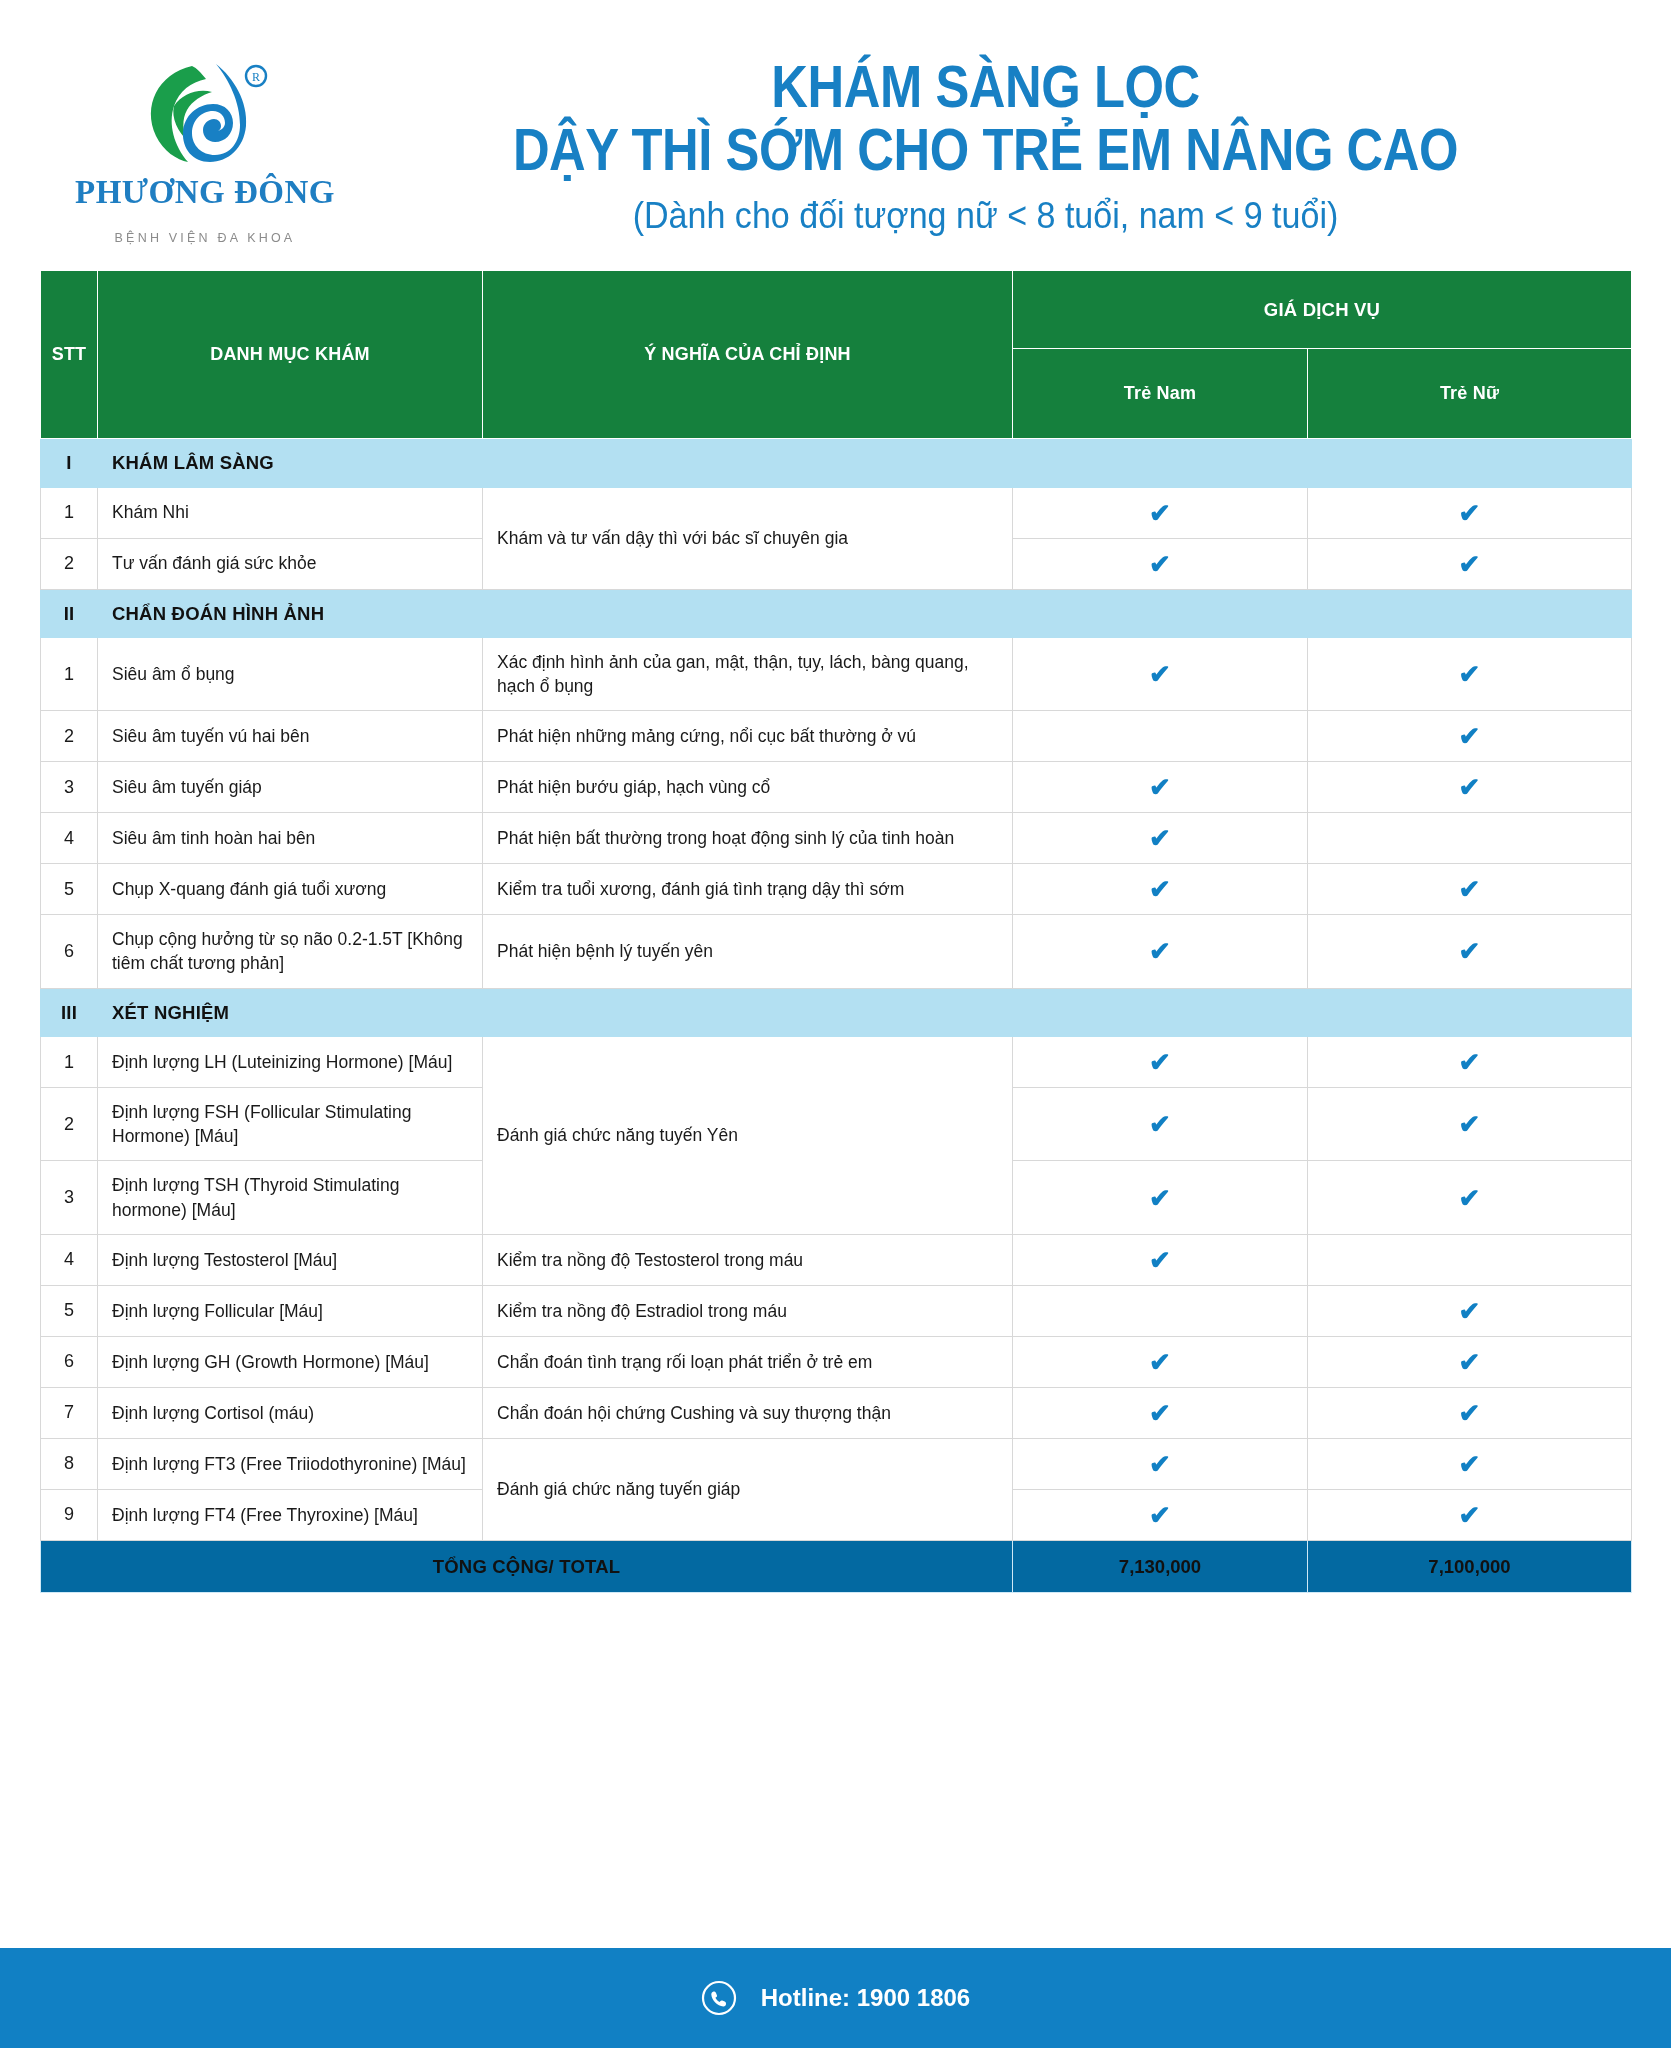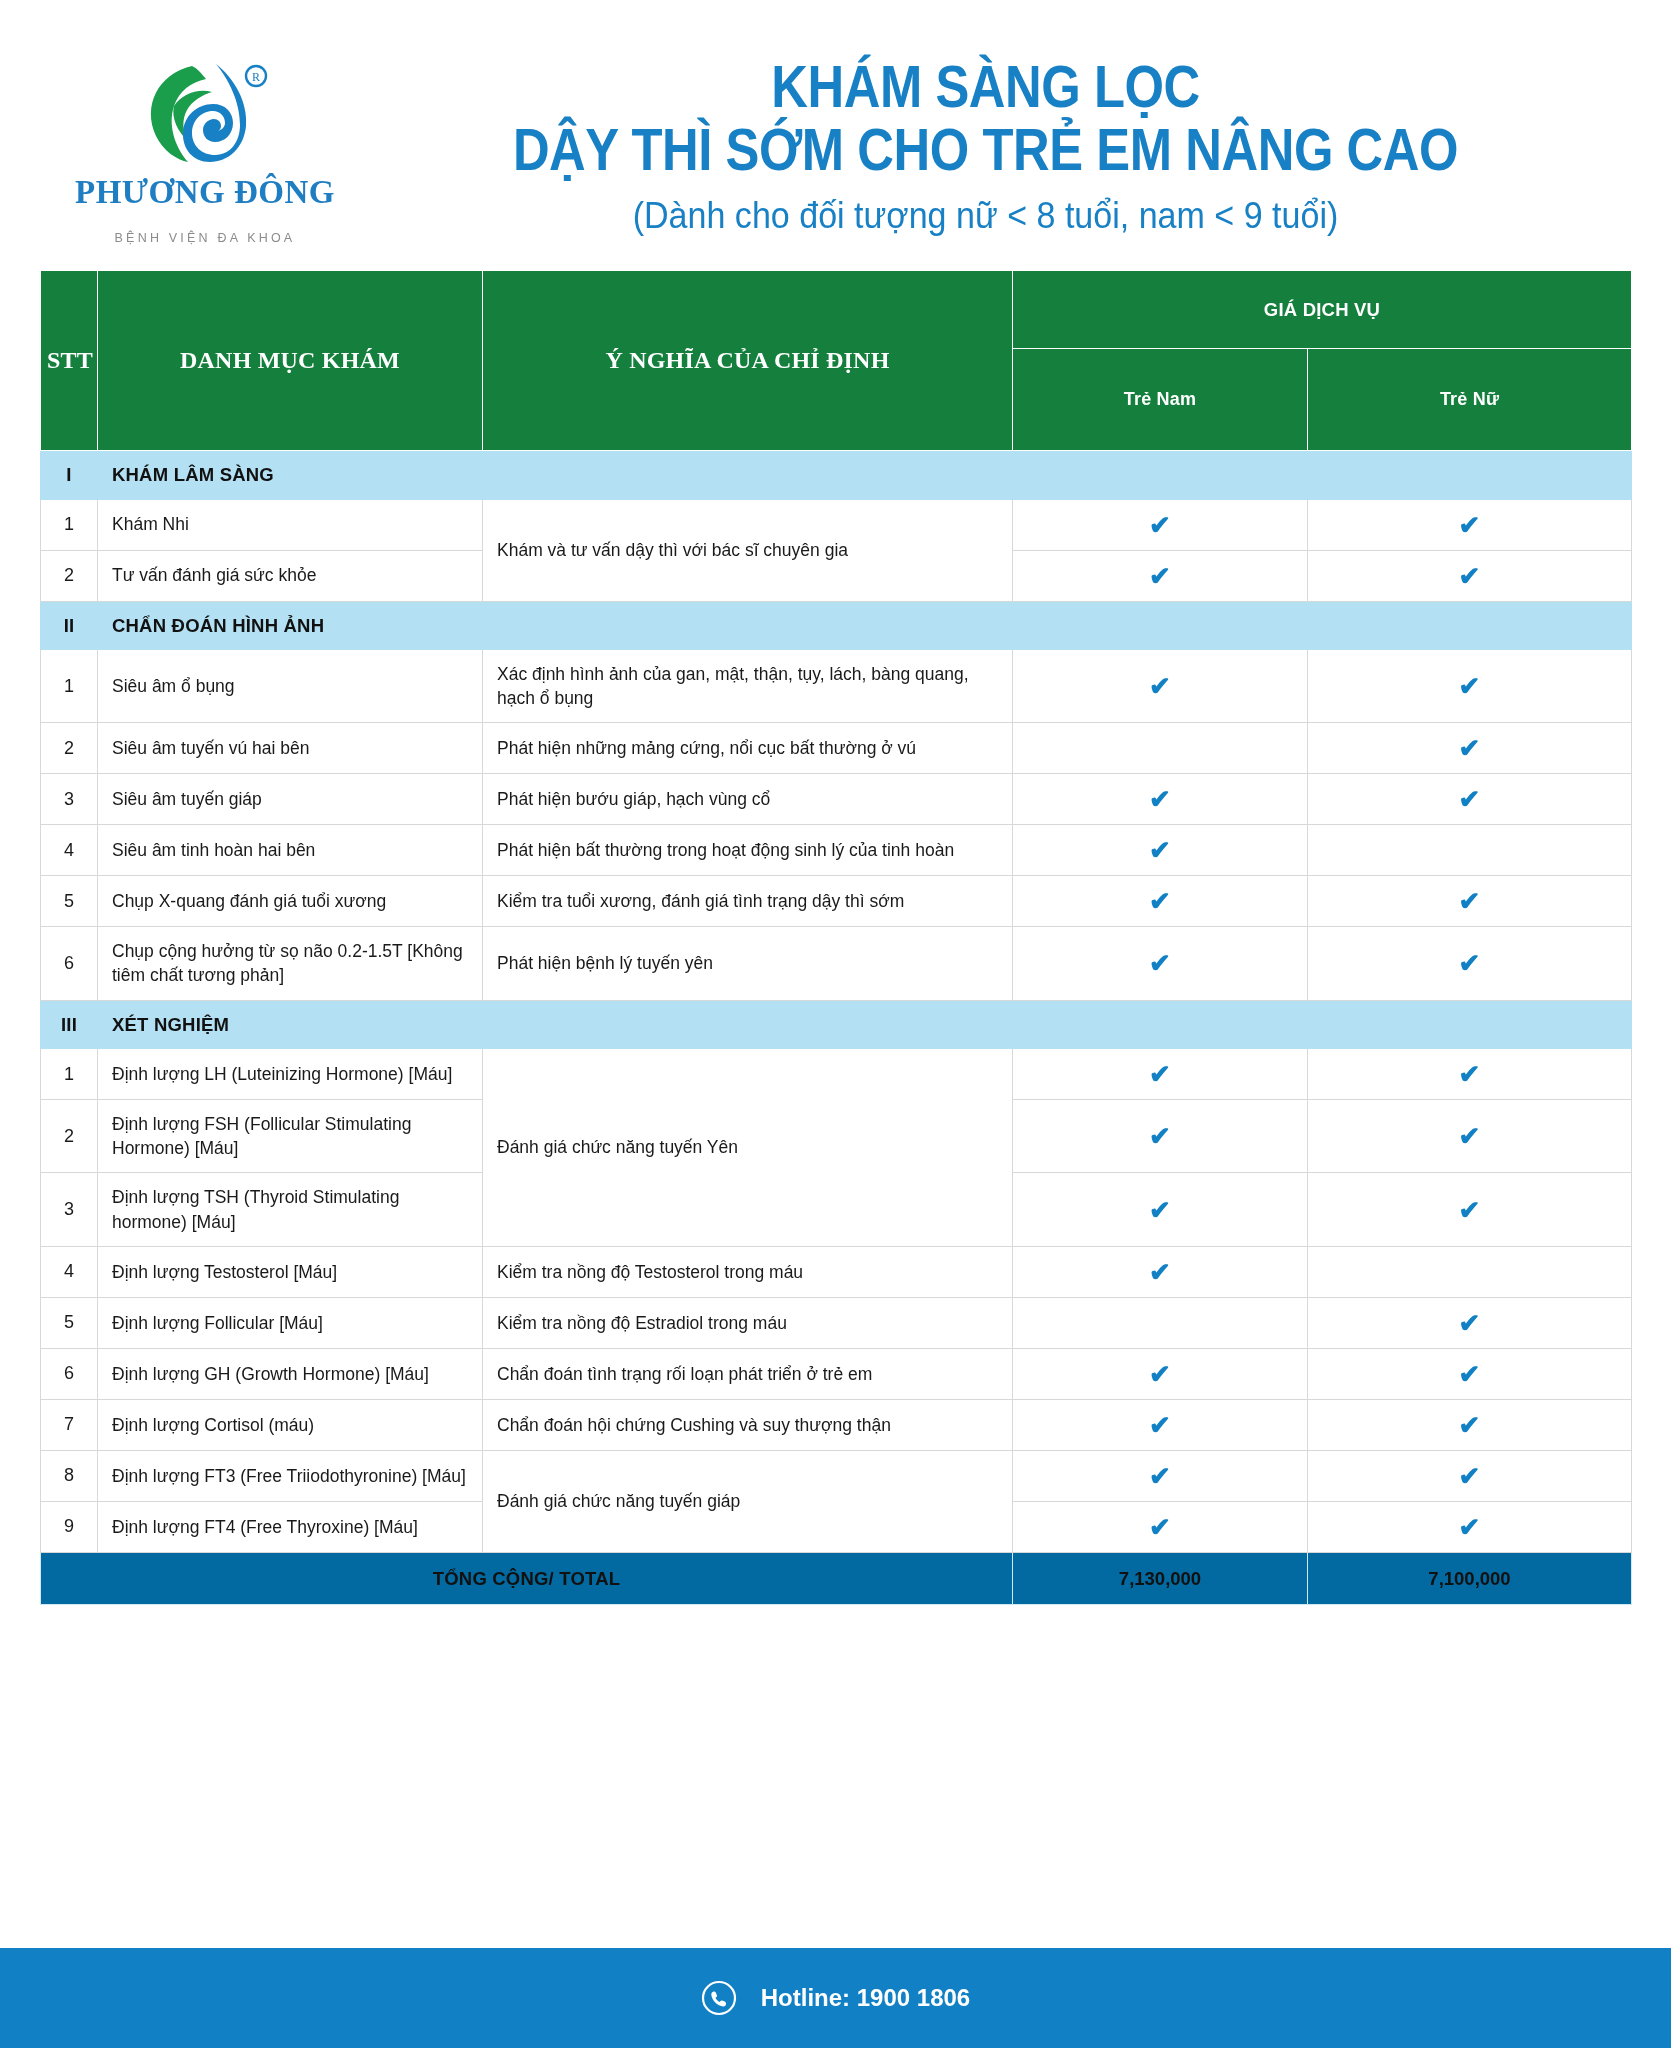--- a/index.html
+++ b/index.html
@@ -101,23 +101,23 @@
     color: #ffffff;
     font-weight: bold;
     border: 1px solid #ffffff;
     text-align: center;
     vertical-align: middle;
     padding: 8px 6px;
     letter-spacing: 0.2px;
   }
   thead th.h-stt,
   thead th.h-name,
-  thead th.h-mean { font-size: 24px; height: 168px; font-family: Liberation Serif, serif; }
+  thead th.h-mean { font-size: 18px; height: 168px; }
   thead th.h-group { font-size: 18.5px; height: 78px; }
-  thead th.h-sub { font-size: 18px; height: 102px; font-weight: bold; }
+  thead th.h-sub { font-size: 18px; height: 90px; font-weight: bold; }
 
   tbody td {
     border: 1px solid #d8d8d8;
     padding: 12px 14px;
     vertical-align: middle;
     line-height: 1.38;
   }
   tbody td.stt {
     text-align: center;
     font-size: 18px;

